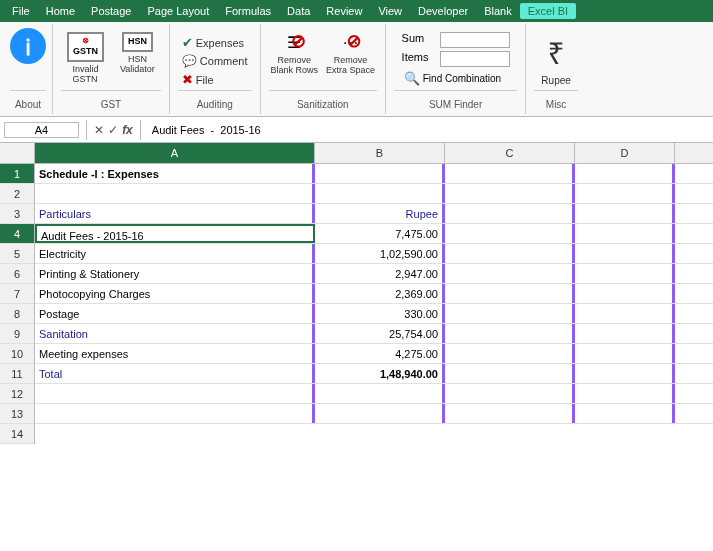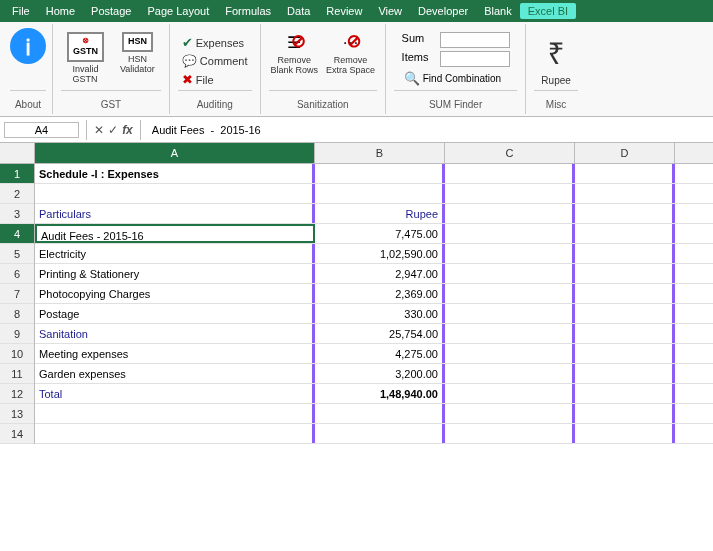--- a/index.html
+++ b/index.html
@@ -471,26 +471,20 @@
         <div class="cell cell-d"></div>
       </div>
 
       <div class="grid-row">
         <div class="cell cell-a">  Meeting expenses</div>
         <div class="cell cell-b right-align">4,275.00</div>
         <div class="cell cell-c"></div>
         <div class="cell cell-d"></div>
       </div>
 
-      <div class="grid-row">
-        <div class="cell cell-a">  Garden expenses</div>
-        <div class="cell cell-b right-align">3,200.00</div>
-        <div class="cell cell-c"></div>
-        <div class="cell cell-d"></div>
-      </div>
 
       <div class="grid-row">
         <div class="cell cell-a blue-text">Total</div>
         <div class="cell cell-b right-align bold">1,48,940.00</div>
         <div class="cell cell-c"></div>
         <div class="cell cell-d"></div>
       </div>
 
       <div class="grid-row">
         <div class="cell cell-a"></div>

